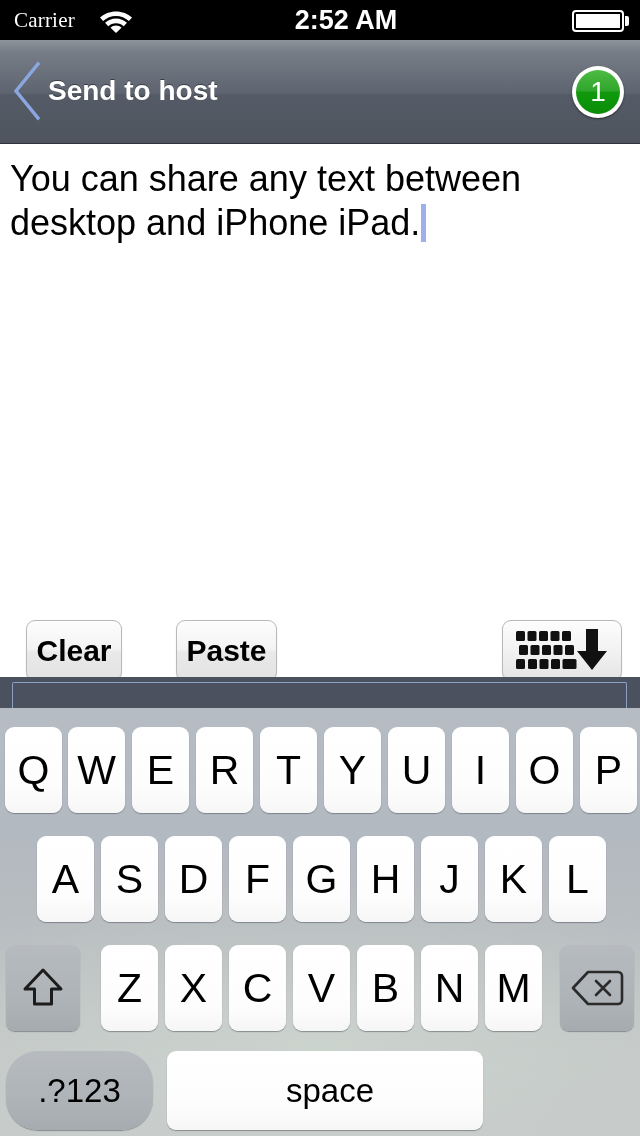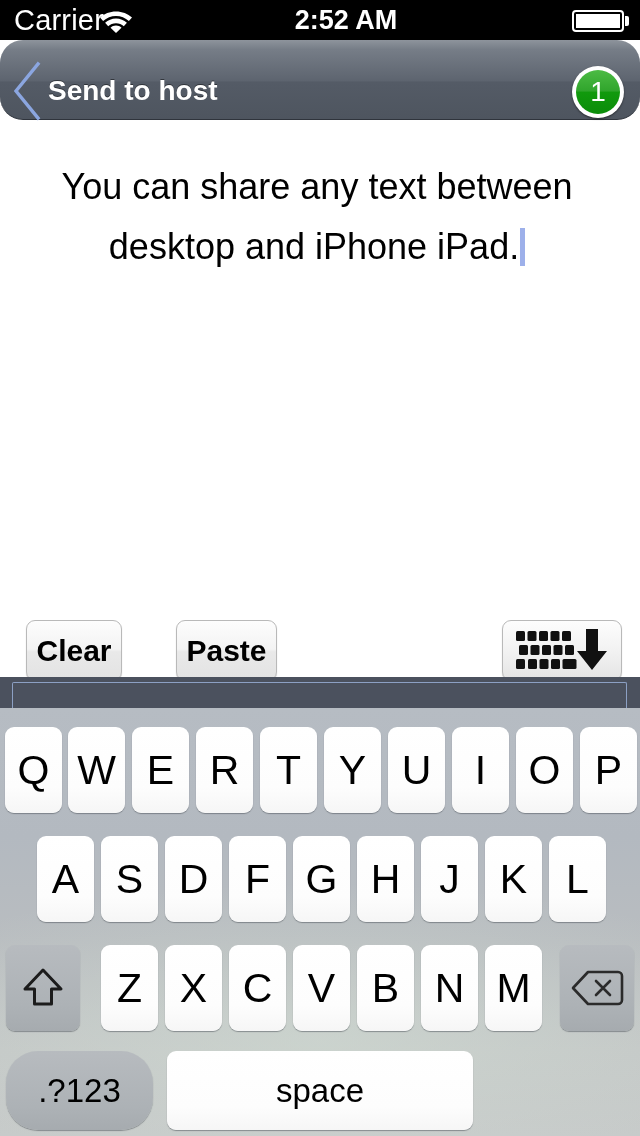--- a/index.html
+++ b/index.html
@@ -10,43 +10,43 @@
   }
   .screen{position:absolute;inset:0;width:640px;height:1136px;overflow:hidden;}
 
   
   .statusbar{
     position:absolute;left:0;top:0;width:640px;height:40px;
     background:#000;color:#fff;
   }
   .sb-carrier{
     position:absolute;left:14px;top:3px;
-    font-size:29px;letter-spacing:.2px;color:#fff;line-height:34px;
+    font-size:21px;letter-spacing:.2px;color:#fff;line-height:34px;font-family:Liberation Serif, serif;
   }
   .sb-wifi{position:absolute;left:96px;top:7px;width:40px;height:26px;}
   .sb-time{
     position:absolute;left:0;top:3px;width:640px;text-align:center;
     font-size:27px;font-weight:bold;line-height:34px;color:#fff;padding-left:26px;
   }
   .sb-battery{
     position:absolute;right:16px;top:10px;width:52px;height:22px;
     border:2px solid #fff;border-radius:4px;box-sizing:border-box;
     background:#fff;background-clip:content-box;padding:2px;
   }
   .sb-battery-fill{width:100%;height:100%;background:#fff;}
   .sb-battery-cap{
     position:absolute;right:11px;top:16px;width:4px;height:10px;
     background:#fff;border-radius:0 2px 2px 0;
   }
 
   
   .navbar{
-    position:absolute;left:0;top:40px;width:640px;height:80px;
+    position:absolute;left:0;top:40px;width:640px;height:104px;
     background:linear-gradient(to bottom,#8e949c 0%,#767d87 12%,#5d646f 52%,#545b66 53%,#4e555f 100%);
-    border-bottom:1px solid #2f343c;box-sizing:border-box;border-radius:23px;
+    border-bottom:1px solid #2f343c;box-sizing:border-box;
   }
   .nav-back{
     position:absolute;left:10px;top:12px;height:78px;
     display:flex;align-items:center;cursor:pointer;
   }
   .nav-chevron{width:34px;height:62px;margin-right:4px;}
   .nav-back-label{
     font-size:28px;font-weight:bold;color:#ffffff;
     text-shadow:0 -1px 0 rgba(0,0,0,.45);
   }
@@ -69,22 +69,22 @@
     color:#fff;font-size:28px;line-height:44px;
   }
 
   
   .textarea-wrap{
     position:absolute;left:0;top:145px;width:640px;height:470px;
     background:#fff;
   }
   .textarea-text{
     position:absolute;left:10px;top:12px;width:614px;
-    font-size:36px;line-height:60px;color:#000;
-    white-space:pre-wrap;word-wrap:break-word;text-align:center;
+    font-size:36px;line-height:44px;color:#000;
+    white-space:pre-wrap;word-wrap:break-word;
   }
   .caret{
     display:inline-block;width:5px;height:38px;
     background:#9db0ea;vertical-align:-7px;margin-left:1px;
   }
 
   
   .accessory{
     position:absolute;left:0;top:615px;width:640px;height:70px;
     background:#fff;
@@ -130,21 +130,21 @@
     background:linear-gradient(to bottom,#ffffff 0%,#fdfdfd 70%,#f6f6f6 100%);
     border-radius:9px;
     box-shadow:0 1px 1px rgba(80,85,92,.55);
     display:flex;align-items:center;justify-content:center;
     color:#000;font-size:41px;font-weight:400;cursor:pointer;
     user-select:none;
   }
   .key.dark{
     background:linear-gradient(to bottom,#b7bbbf 0%,#adb2b6 70%,#a6abaf 100%);
   }
-  .key.space{font-size:33px;}
+  .key.space{font-size:33px;padding-left:10px;}
   .key.fn{font-size:33px;}
   .key.shift,.key.delete{align-items:center;justify-content:center;}
 
   svg{display:block;}
 </style>
 </head>
 <body>
 
 <div class="screen">
 

